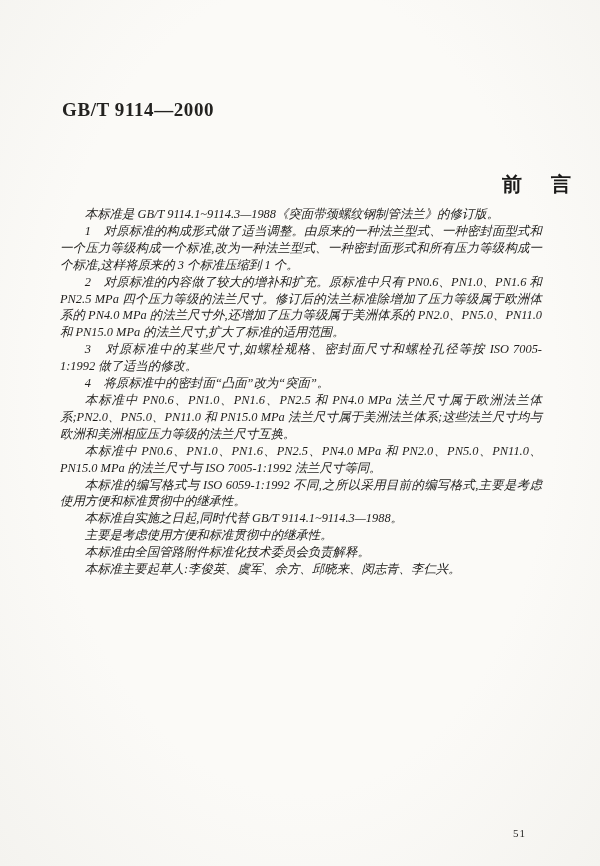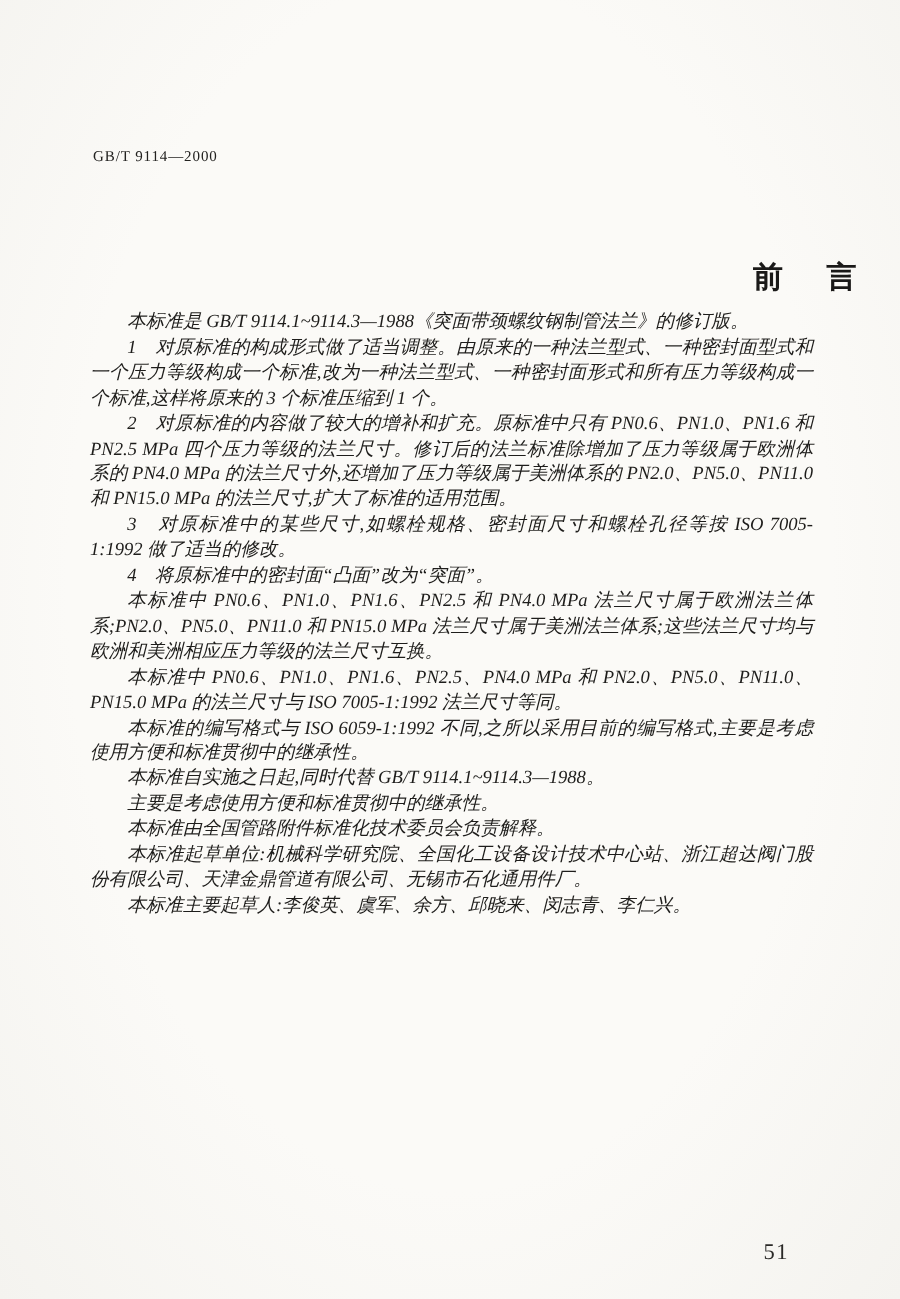--- a/index.html
+++ b/index.html
@@ -17,22 +17,22 @@
     overflow: hidden;
   }
   .page {
     position: absolute;
     inset: 0;
   }
   .doc-header {
     position: absolute;
     left: 62px;
     top: 99px;
-    font-size: 10px;
-    font-weight: 400;
+    font-size: 19px;
+    font-weight: 700;
     letter-spacing: 0.6px;
     color: #232220;
     white-space: nowrap;
   }
   .doc-title {
     position: absolute;
     left: 0;
     right: 0;
     top: 158px;
     text-align: right;
@@ -56,21 +56,21 @@
   .content p {
     margin: 0;
     text-indent: 2em;
     word-break: break-word;
     font-style: italic;
   }
   .page-number {
     position: absolute;
     right: 74px;
     top: 827px;
-    font-size: 15px;
+    font-size: 11px;
     letter-spacing: 1px;
     color: #2a2927;
   }
 </style>
 </head>
 <body>
 
 <div class="page">
 
   <div class="doc-header">GB/T 9114—2000</div>
@@ -82,19 +82,18 @@
     <p>1　对原标准的构成形式做了适当调整。由原来的一种法兰型式、一种密封面型式和一个压力等级构成一个标准,改为一种法兰型式、一种密封面形式和所有压力等级构成一个标准,这样将原来的 3 个标准压缩到 1 个。</p>
     <p>2　对原标准的内容做了较大的增补和扩充。原标准中只有 PN0.6、PN1.0、PN1.6 和 PN2.5 MPa 四个压力等级的法兰尺寸。修订后的法兰标准除增加了压力等级属于欧洲体系的 PN4.0 MPa 的法兰尺寸外,还增加了压力等级属于美洲体系的 PN2.0、PN5.0、PN11.0 和 PN15.0 MPa 的法兰尺寸,扩大了标准的适用范围。</p>
     <p>3　对原标准中的某些尺寸,如螺栓规格、密封面尺寸和螺栓孔径等按 ISO 7005-1:1992 做了适当的修改。</p>
     <p>4　将原标准中的密封面“凸面”改为“突面”。</p>
     <p>本标准中 PN0.6、PN1.0、PN1.6、PN2.5 和 PN4.0 MPa 法兰尺寸属于欧洲法兰体系;PN2.0、PN5.0、PN11.0 和 PN15.0 MPa 法兰尺寸属于美洲法兰体系;这些法兰尺寸均与欧洲和美洲相应压力等级的法兰尺寸互换。</p>
     <p>本标准中 PN0.6、PN1.0、PN1.6、PN2.5、PN4.0 MPa 和 PN2.0、PN5.0、PN11.0、PN15.0 MPa 的法兰尺寸与 ISO 7005-1:1992 法兰尺寸等同。</p>
     <p>本标准的编写格式与 ISO 6059-1:1992 不同,之所以采用目前的编写格式,主要是考虑使用方便和标准贯彻中的继承性。</p>
     <p>本标准自实施之日起,同时代替 GB/T 9114.1~9114.3—1988。</p>
     <p>主要是考虑使用方便和标准贯彻中的继承性。</p>
     <p>本标准由全国管路附件标准化技术委员会负责解释。</p>
-    <p>本标准起草单位:机械科学研究院、全国化工设备设计技术中心站、浙江超达阀门股份有限公司、天津金鼎管道有限公司、无锡市石化通用件厂。</p>
     <p>本标准主要起草人:李俊英、虞军、余方、邱晓来、闵志青、李仁兴。</p>
   </main>
 
   <div class="page-number">51</div>
 
 </div>
 
 </body></html>

